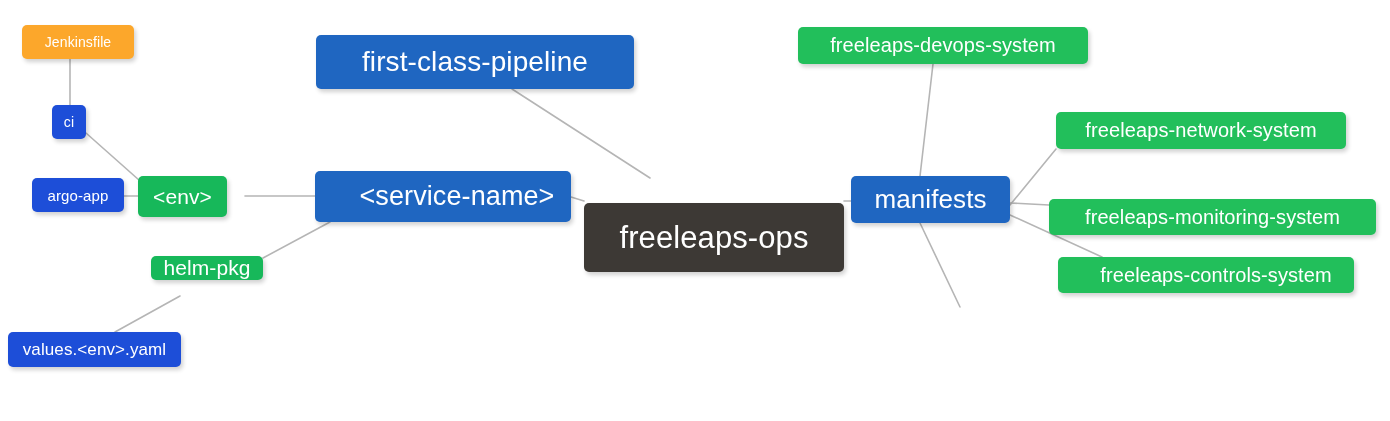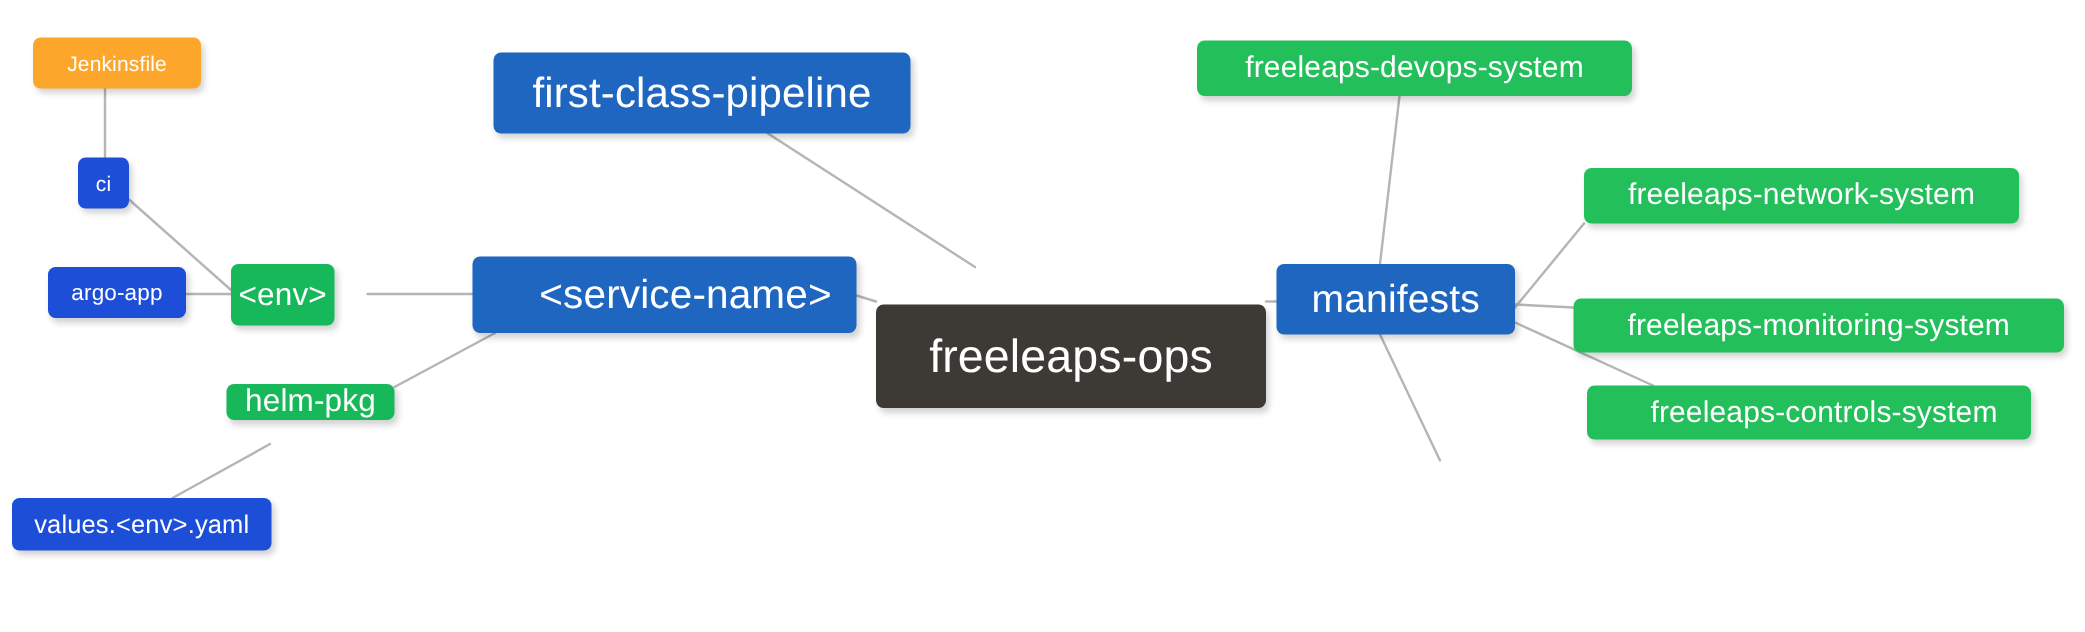--- a/index.html
+++ b/index.html
@@ -43,25 +43,25 @@
   .n-blue    { background: #1f66c1; }
   .n-green   { background: #22bf5b; }
   .n-green2  { background: #17b85a; }
   .n-orange  { background: #fca72b; }
   .n-red     { background: #1d4ed8; }
 
   
   #node-jenkinsfile        { left: 22px;   top: 25px;  width: 112px; height: 34px; font-size: 14px; }
   #node-ci                 { left: 52px;   top: 105px; width: 34px;  height: 34px; font-size: 14px; }
   #node-argo-app           { left: 32px;   top: 178px; width: 92px;  height: 34px; font-size: 15px; }
-  #node-env                { left: 154px;  top: 176px; width: 69px;  height: 41px; font-size: 21px; }
+  #node-env                { left: 138px;  top: 176px; width: 89px;  height: 41px; font-size: 21px; }
   #node-helm-pkg           { left: 151px;  top: 256px; width: 112px; height: 24px; font-size: 21px; }
   #node-values-yaml        { left: 8px;    top: 332px; width: 173px; height: 35px; font-size: 17px; }
 
-  #node-first-class-pipeline { left: 329px; top: 35px;  width: 278px; height: 54px; font-size: 28px; }
+  #node-first-class-pipeline { left: 316px; top: 35px;  width: 318px; height: 54px; font-size: 28px; }
   #node-service-name       { left: 315px;  top: 171px; width: 256px; height: 51px; font-size: 27px; padding-left: 28px; }
   #node-freeleaps-ops      { left: 584px;  top: 171px; width: 260px; height: 69px; font-size: 31px; }
   #node-manifests          { left: 851px;  top: 176px; width: 159px; height: 47px; font-size: 26px; }
 
   #node-devops-system      { left: 798px;  top: 27px;  width: 290px; height: 37px; font-size: 20px; }
   #node-network-system     { left: 1056px; top: 112px; width: 290px; height: 37px; font-size: 20px; }
   #node-monitoring-system  { left: 1049px; top: 187px; width: 327px; height: 36px; font-size: 20px; margin-top: 12px; }
   #node-controls-system    { left: 1058px; top: 257px; width: 296px; height: 36px; font-size: 20px; padding-left: 20px; }
   #node-storage-system     { left: 814px;  top: 307px; width: 291px; height: 37px; font-size: 20px; }
 </style>

